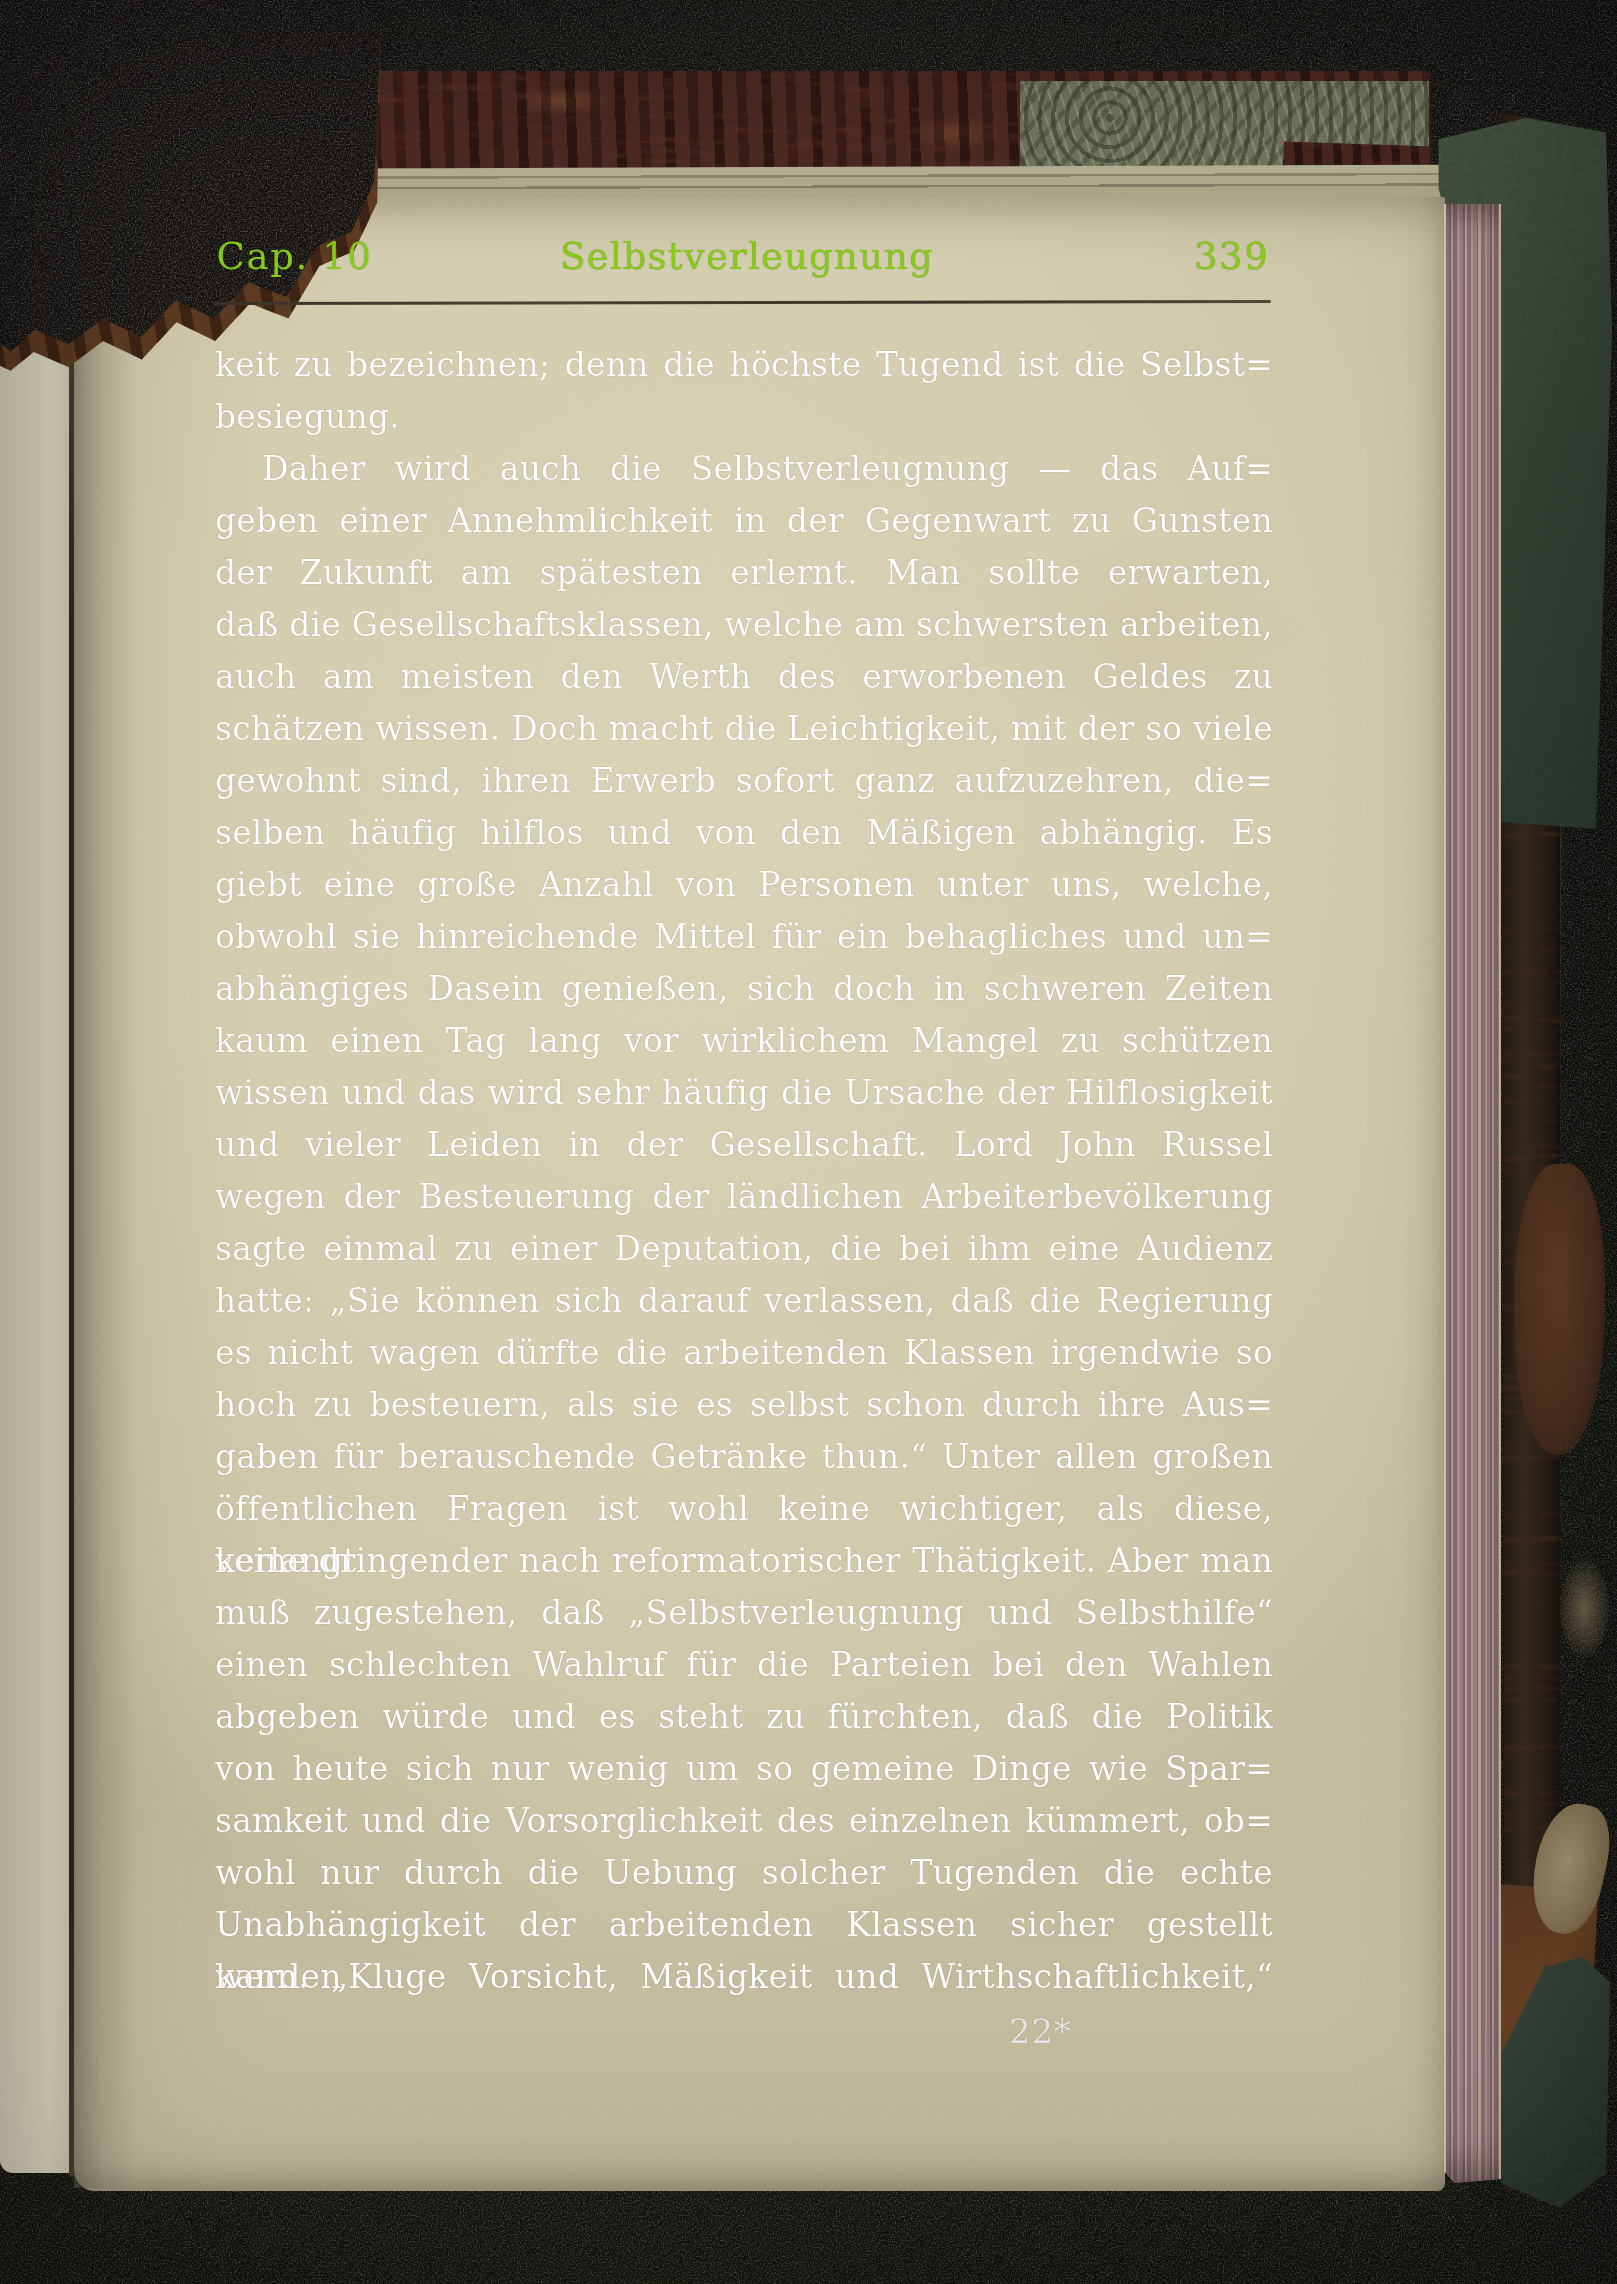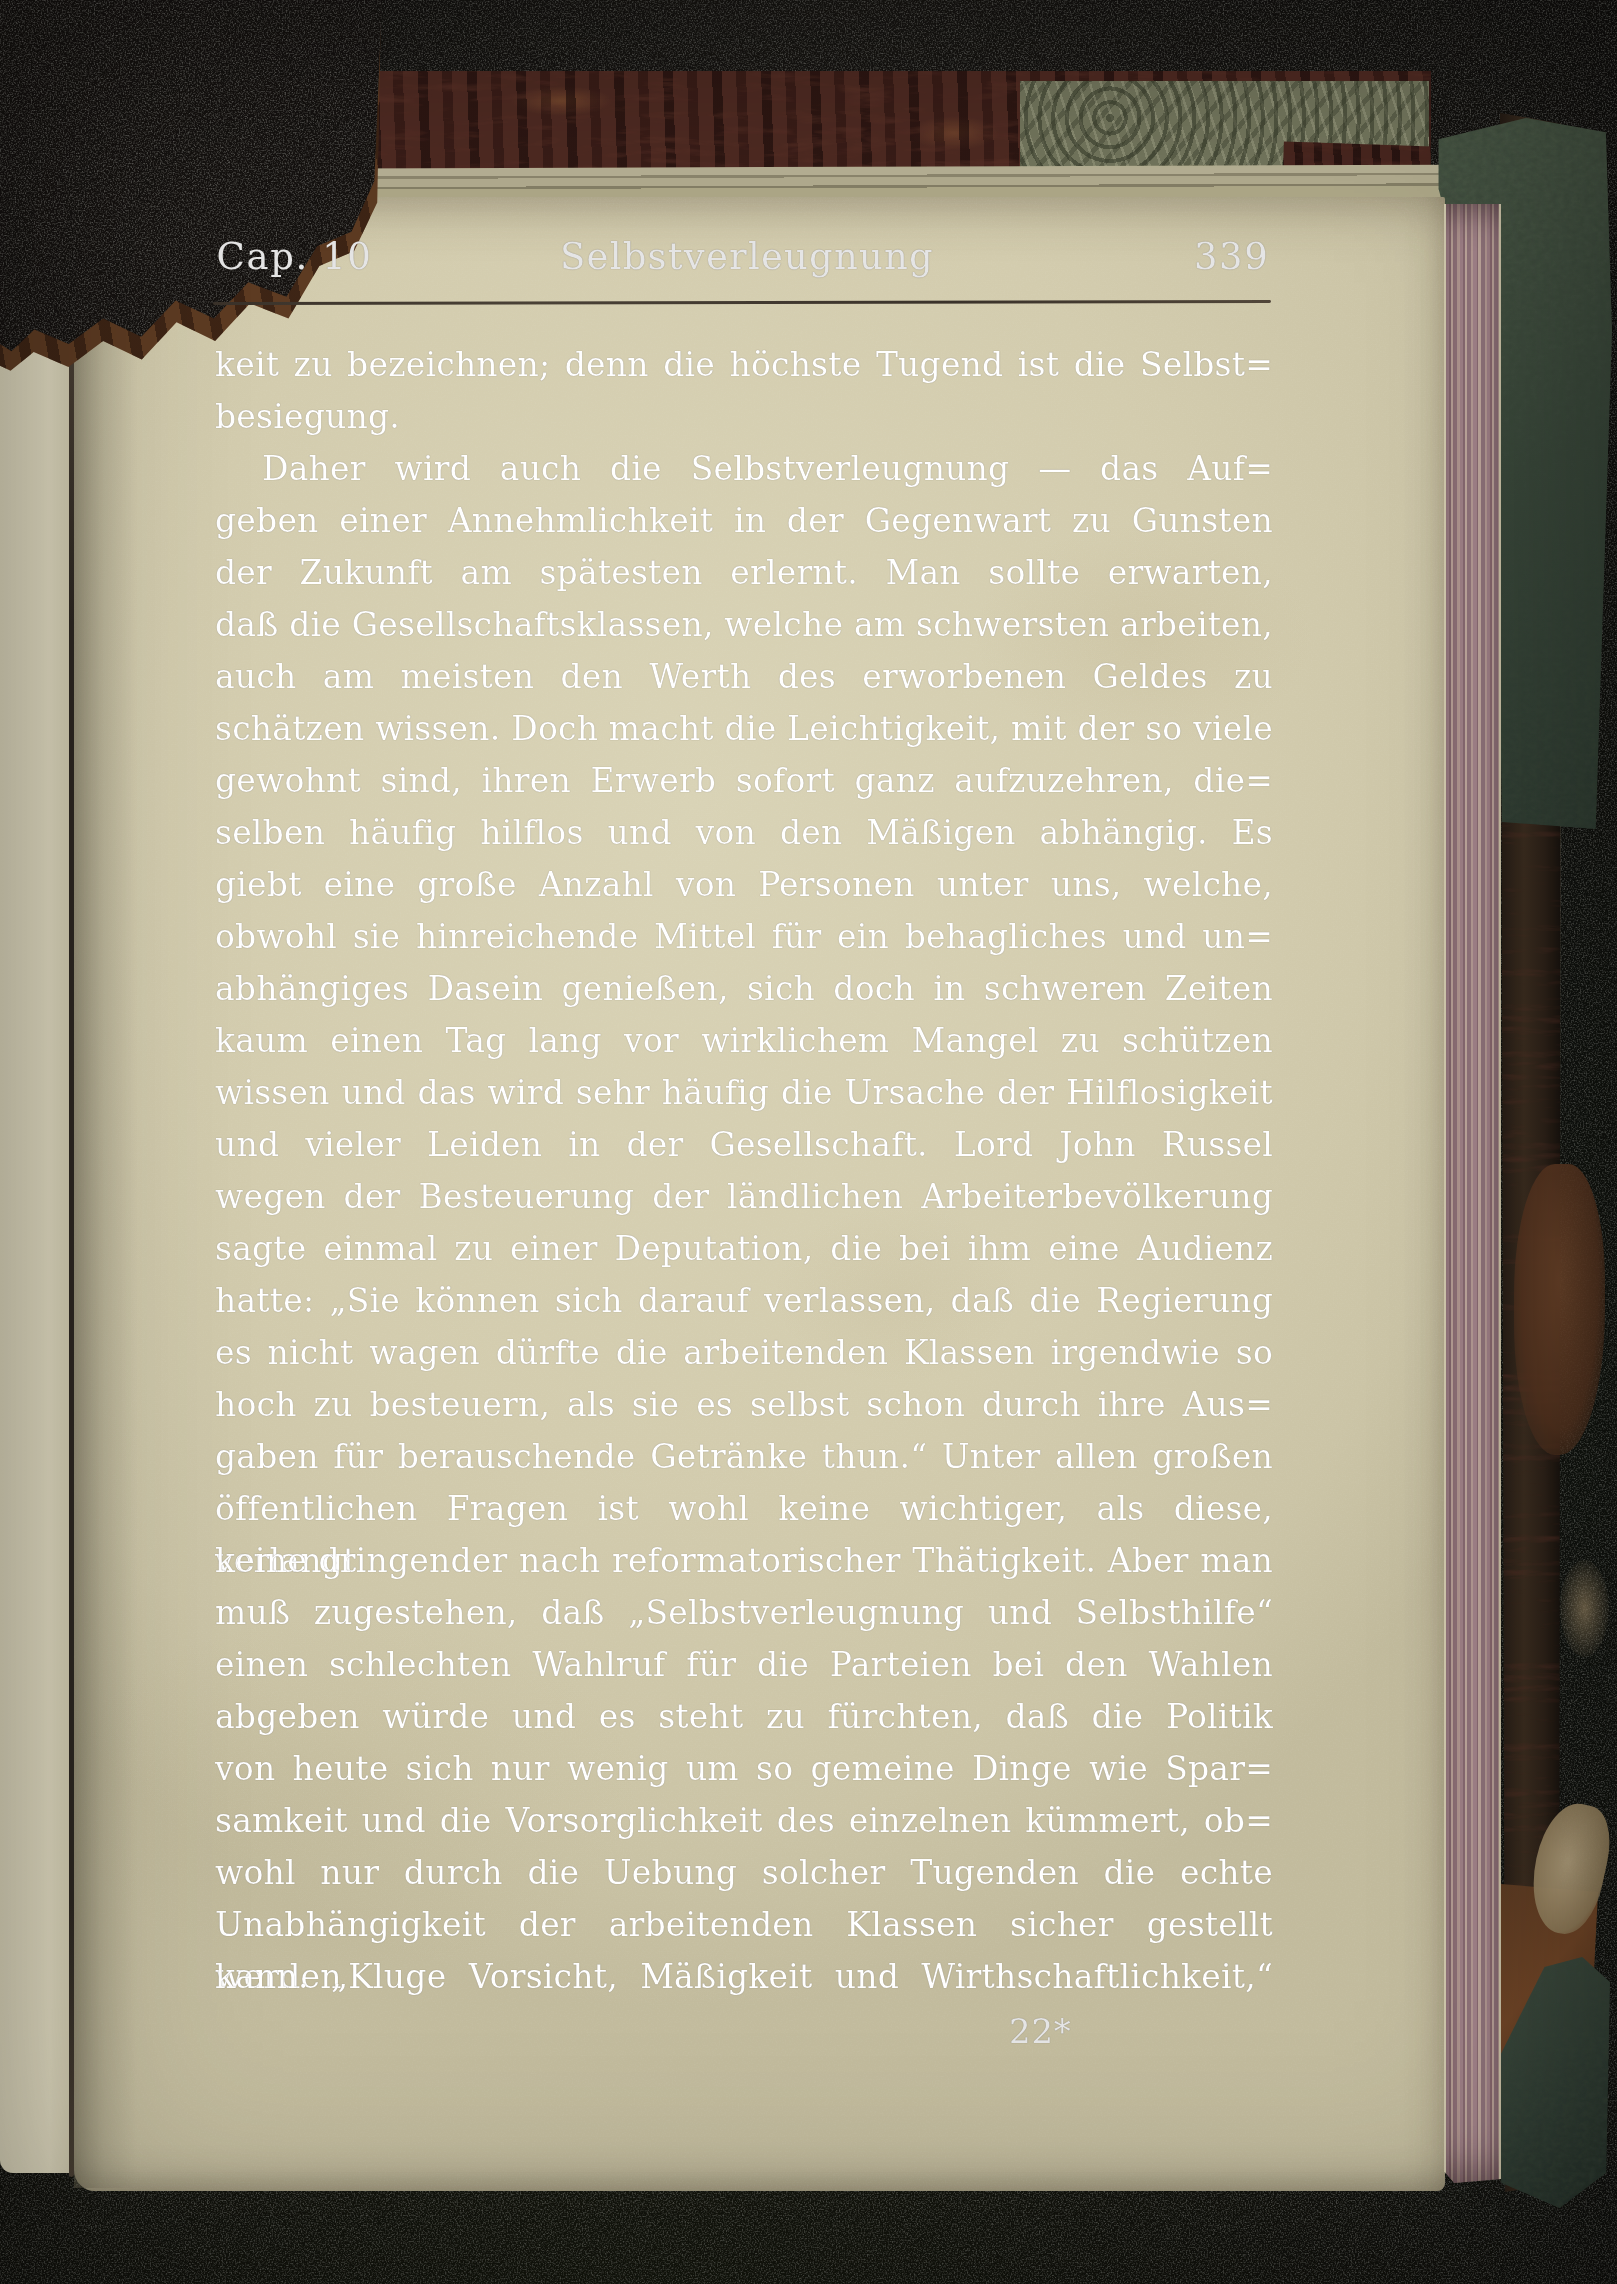--- a/index.html
+++ b/index.html
@@ -95,21 +95,21 @@
   
   .torn-brown{left:-4.9px;top:-3.2px;width:386px;height:374px;z-index:8;
     background:#5d3b22;
     background-image:repeating-linear-gradient(80deg, rgba(30,14,8,.5) 0 11.3px, rgba(0,0,0,0) 11.3px 27.5px);
     clip-path:polygon(0 0,100% 0,99% 55%,93% 68%,84% 72%,76% 86%,66% 82%,57% 92%,47% 87%,38% 97%,28% 92%,19% 99%,10% 95%,4% 100%,0 98%);}
   .torn-black{left:0;top:0;width:382px;height:362px;z-index:9;background:#14110f;
     clip-path:polygon(0 0,100% 0,98% 50%,92% 64%,83% 68%,75% 82%,65% 78%,56% 88%,46% 83%,37% 93%,27% 88%,18% 95%,9% 91%,3% 97%,0 95%);}
 
   
   .header-row{left:215px;top:233px;width:1056px;height:47px;z-index:20;
-    color:#e5e5e5;font-size:37px;line-height:47px;
+    color:#84cc16;font-size:37px;line-height:47px;
     text-shadow:0 0 1px rgba(60,53,44,.55);}
   .chapter{position:absolute;left:1.6px;top:0;letter-spacing:1.6px;}
   .running-title{position:absolute;left:8px;right:0;text-align:center;letter-spacing:1.2px;}
   .page-number{position:absolute;right:1.6px;top:0;letter-spacing:1.6px;}
   .head-rule{left:213px;top:301px;width:1058px;height:3.2px;z-index:20;border-radius:1.6px;
     transform:rotate(-0.12deg);
     background:linear-gradient(to right,#3a322a,#4a4136 30%,#3a322a 70%,#514639);}
   .body-text{left:215px;top:339px;width:1058px;z-index:20;
     color:#ffffff;font-size:33px;line-height:52px;letter-spacing:0.2px;
     text-shadow:0 0 0.8px rgba(59,52,43,.6);}

